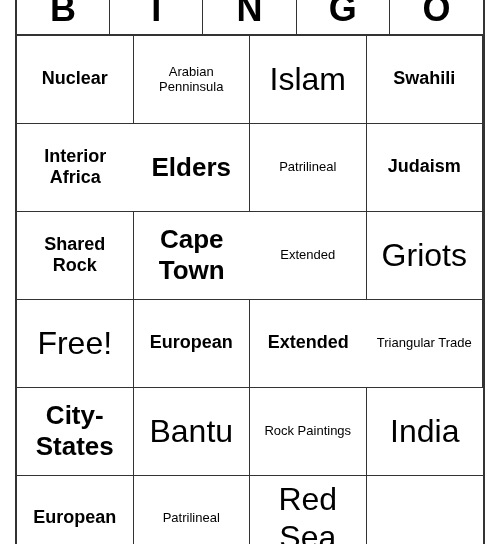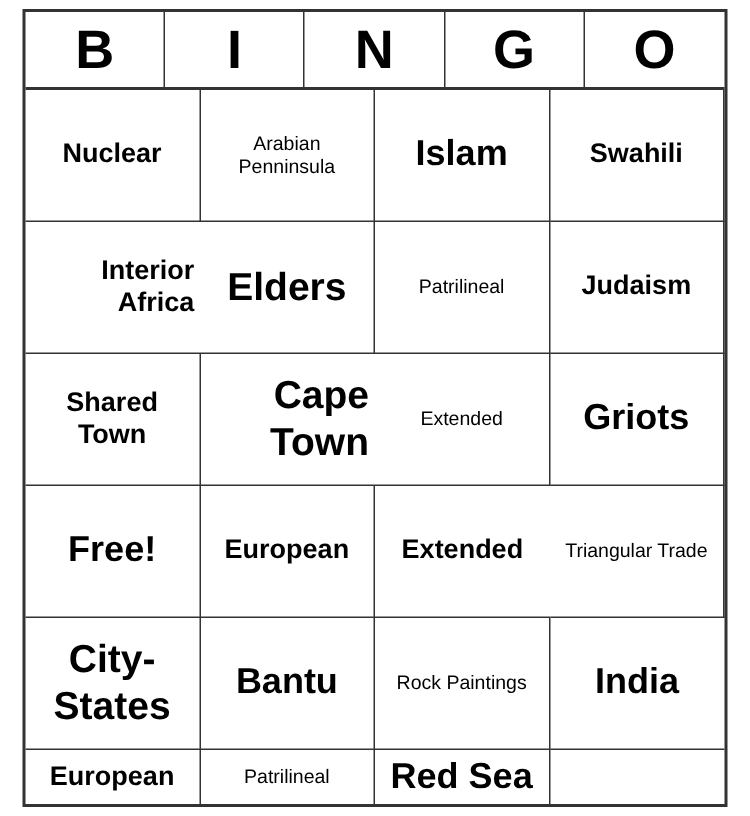--- a/index.html
+++ b/index.html
@@ -52,40 +52,39 @@
       border-bottom: 1px solid #333;
       display: flex;
       align-items: center;
       justify-content: center;
       text-align: center;
       padding: 4px;
     }
 
     .bingo-cell:nth-child(5n) {
       border-right: none;
-      text-align: right;
     }
 
     .bingo-cell:nth-child(n+21) {
       border-bottom: none;
     }
 
     .cell-text {
       font-size: 13px;
       line-height: 1.2;
     }
 
     .cell-text.large {
       font-size: 26px;
       font-weight: bold;
     }
 
     .cell-text.xlarge {
-      font-size: 24px;
-      font-weight: bold;
+      font-size: 32px;
+      font-weight: normal;
     }
 
     .cell-text.medium-bold {
       font-size: 18px;
       font-weight: bold;
     }
   </style>
 </head>
 <body>
 
@@ -116,21 +115,21 @@
       <div class="bingo-cell">
         <span class="cell-text large">Elders</span>
       </div>
       <div class="bingo-cell">
         <span class="cell-text">Patrilineal</span>
       </div>
       <div class="bingo-cell">
         <span class="cell-text medium-bold">Judaism</span>
       </div>
       <div class="bingo-cell">
-        <span class="cell-text medium-bold">Shared Town</span>
+        <span class="cell-text medium-bold">Shared Rock</span>
       </div>
       <div class="bingo-cell">
         <span class="cell-text large">Cape Town</span>
       </div>
       <div class="bingo-cell">
         <span class="cell-text">Extended</span>
       </div>
       <div class="bingo-cell">
         <span class="cell-text xlarge">Griots</span>
       </div>

